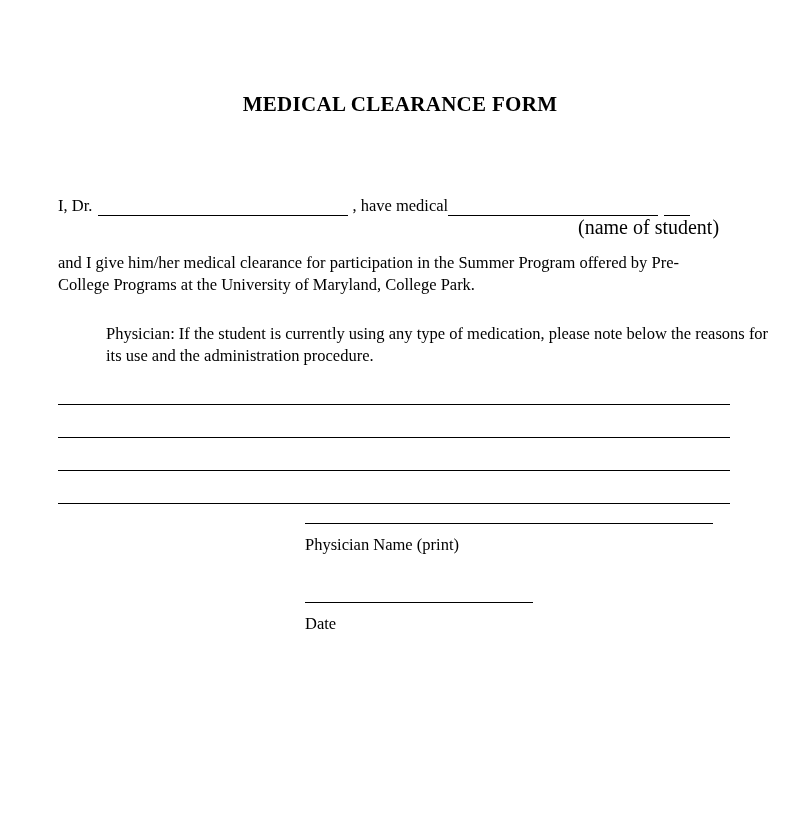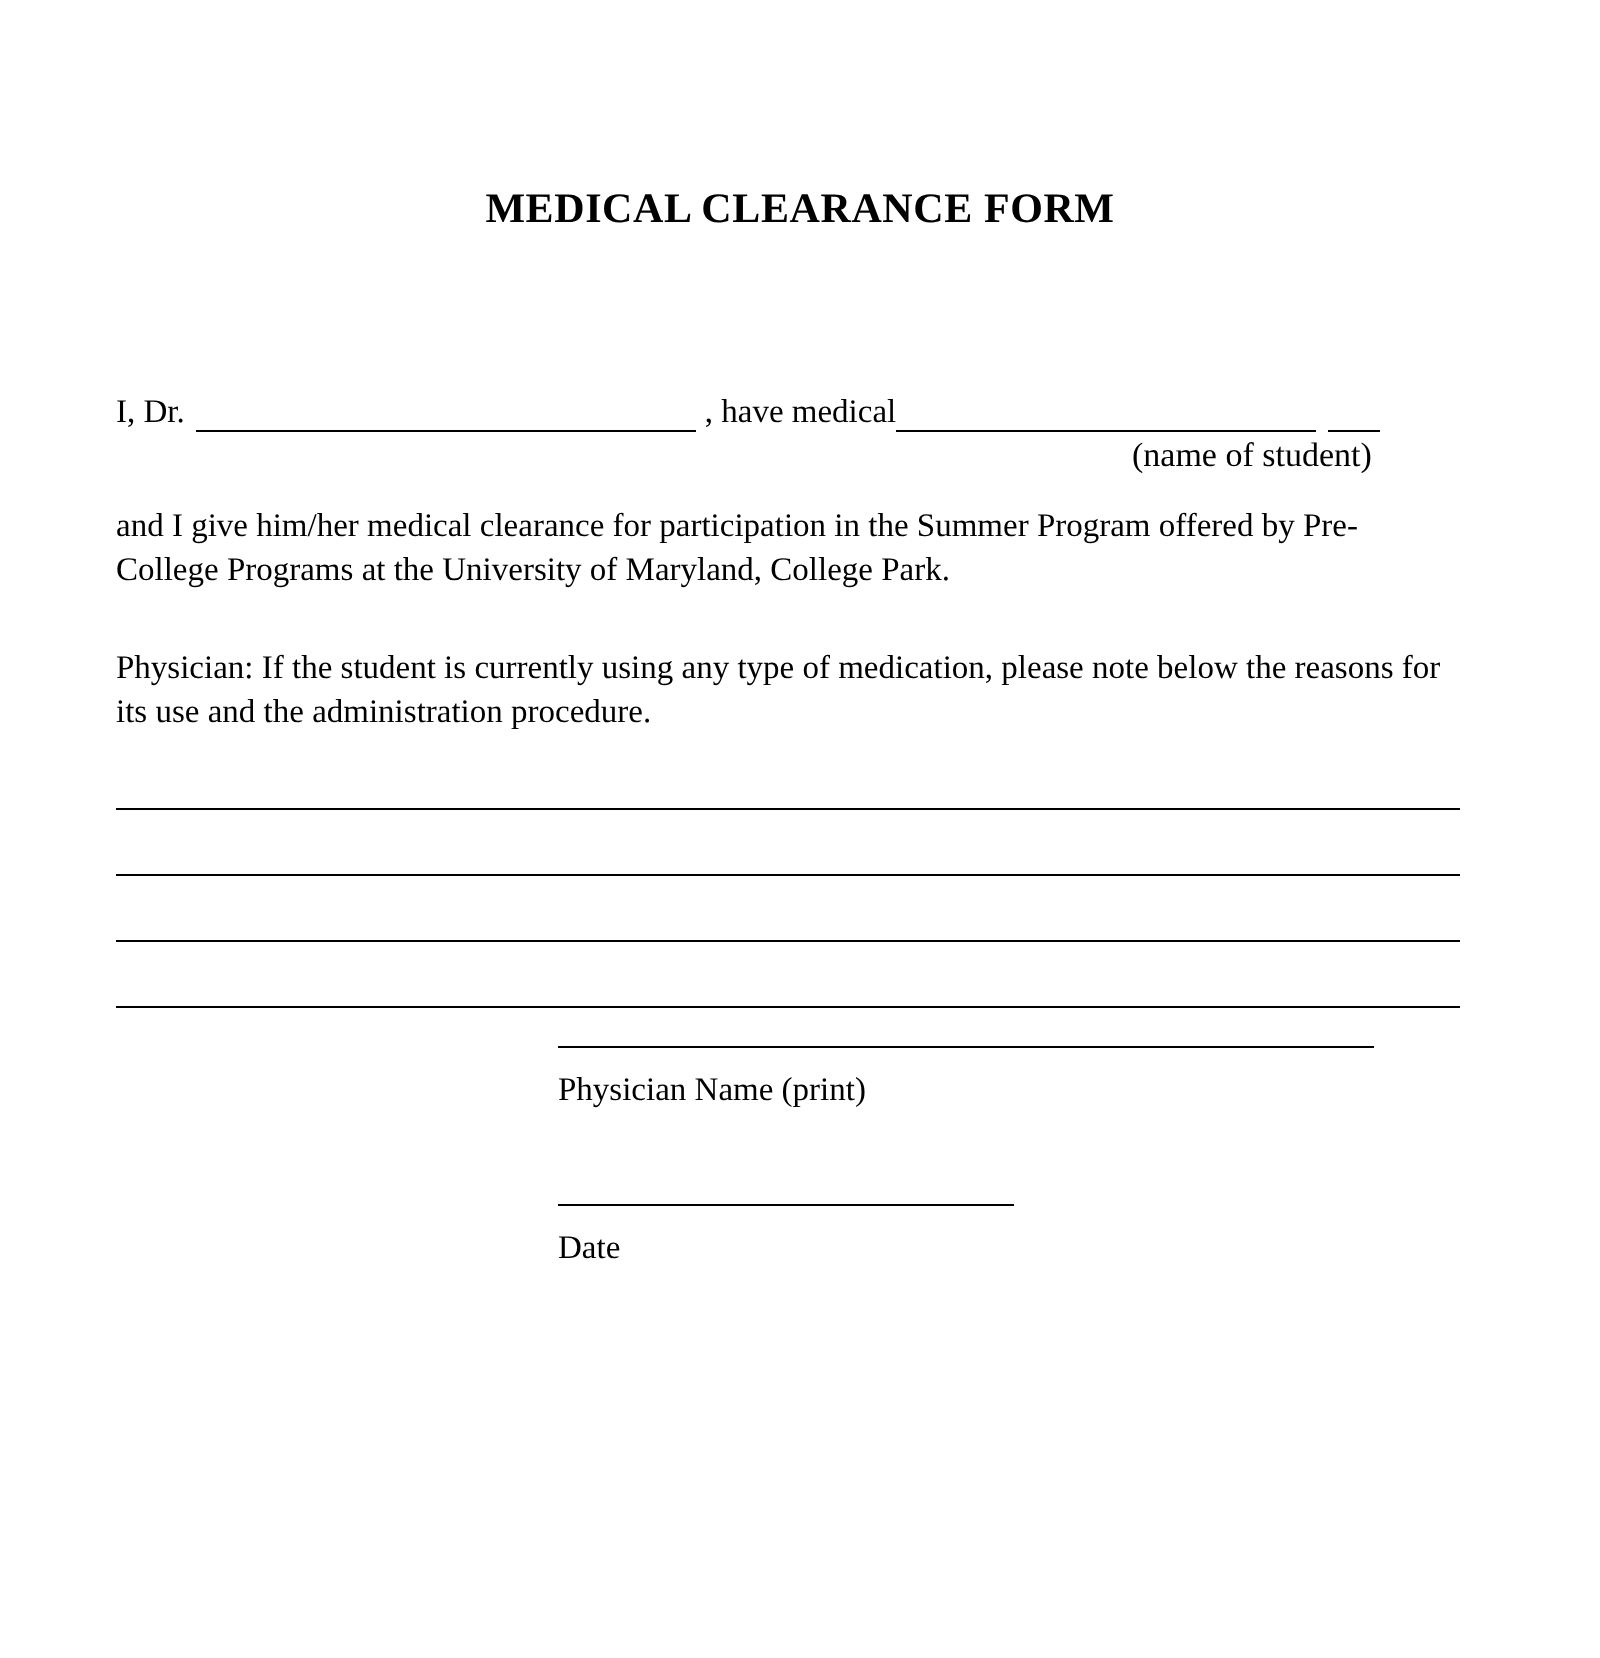--- a/index.html
+++ b/index.html
@@ -47,46 +47,47 @@
     display: inline-block;
     border-bottom: 1.6px solid #000;
     vertical-align: bottom;
     height: 14px;
   }
   .rule-dr { width: 250px; margin: 0 4px 0 6px; }
   .rule-student { width: 210px; margin-left: 0px; }
   .rule-tail { width: 26px; margin-left: 6px; }
   .name-of-student {
     position: absolute;
-    left: 508px;
+    left: 520px;
     top: 22px;
-    font-size: 17px;
+    font-size: 20px;
   }
   .para {
     font-size: 16.5px;
     line-height: 21.5px;
     margin-top: 36px;
     width: 670px;
   }
   .para.second {
     margin-top: 28px;
+    margin-left: 48px;
   }
   .writing-lines {
     position: absolute;
     left: 58px;
     top: 372px;
     width: 672px;
   }
   .wline {
     border-bottom: 1.3px solid #000;
     height: 32px;
   }
   .sig-block {
     position: absolute;
-    left: 279px;
+    left: 305px;
     top: 523px;
     width: 440px;
   }
   .sig-rule {
     border-bottom: 1.3px solid #000;
     height: 0;
   }
   .sig-rule.long { width: 408px; }
   .sig-rule.short { width: 228px; }
   .sig-label {

